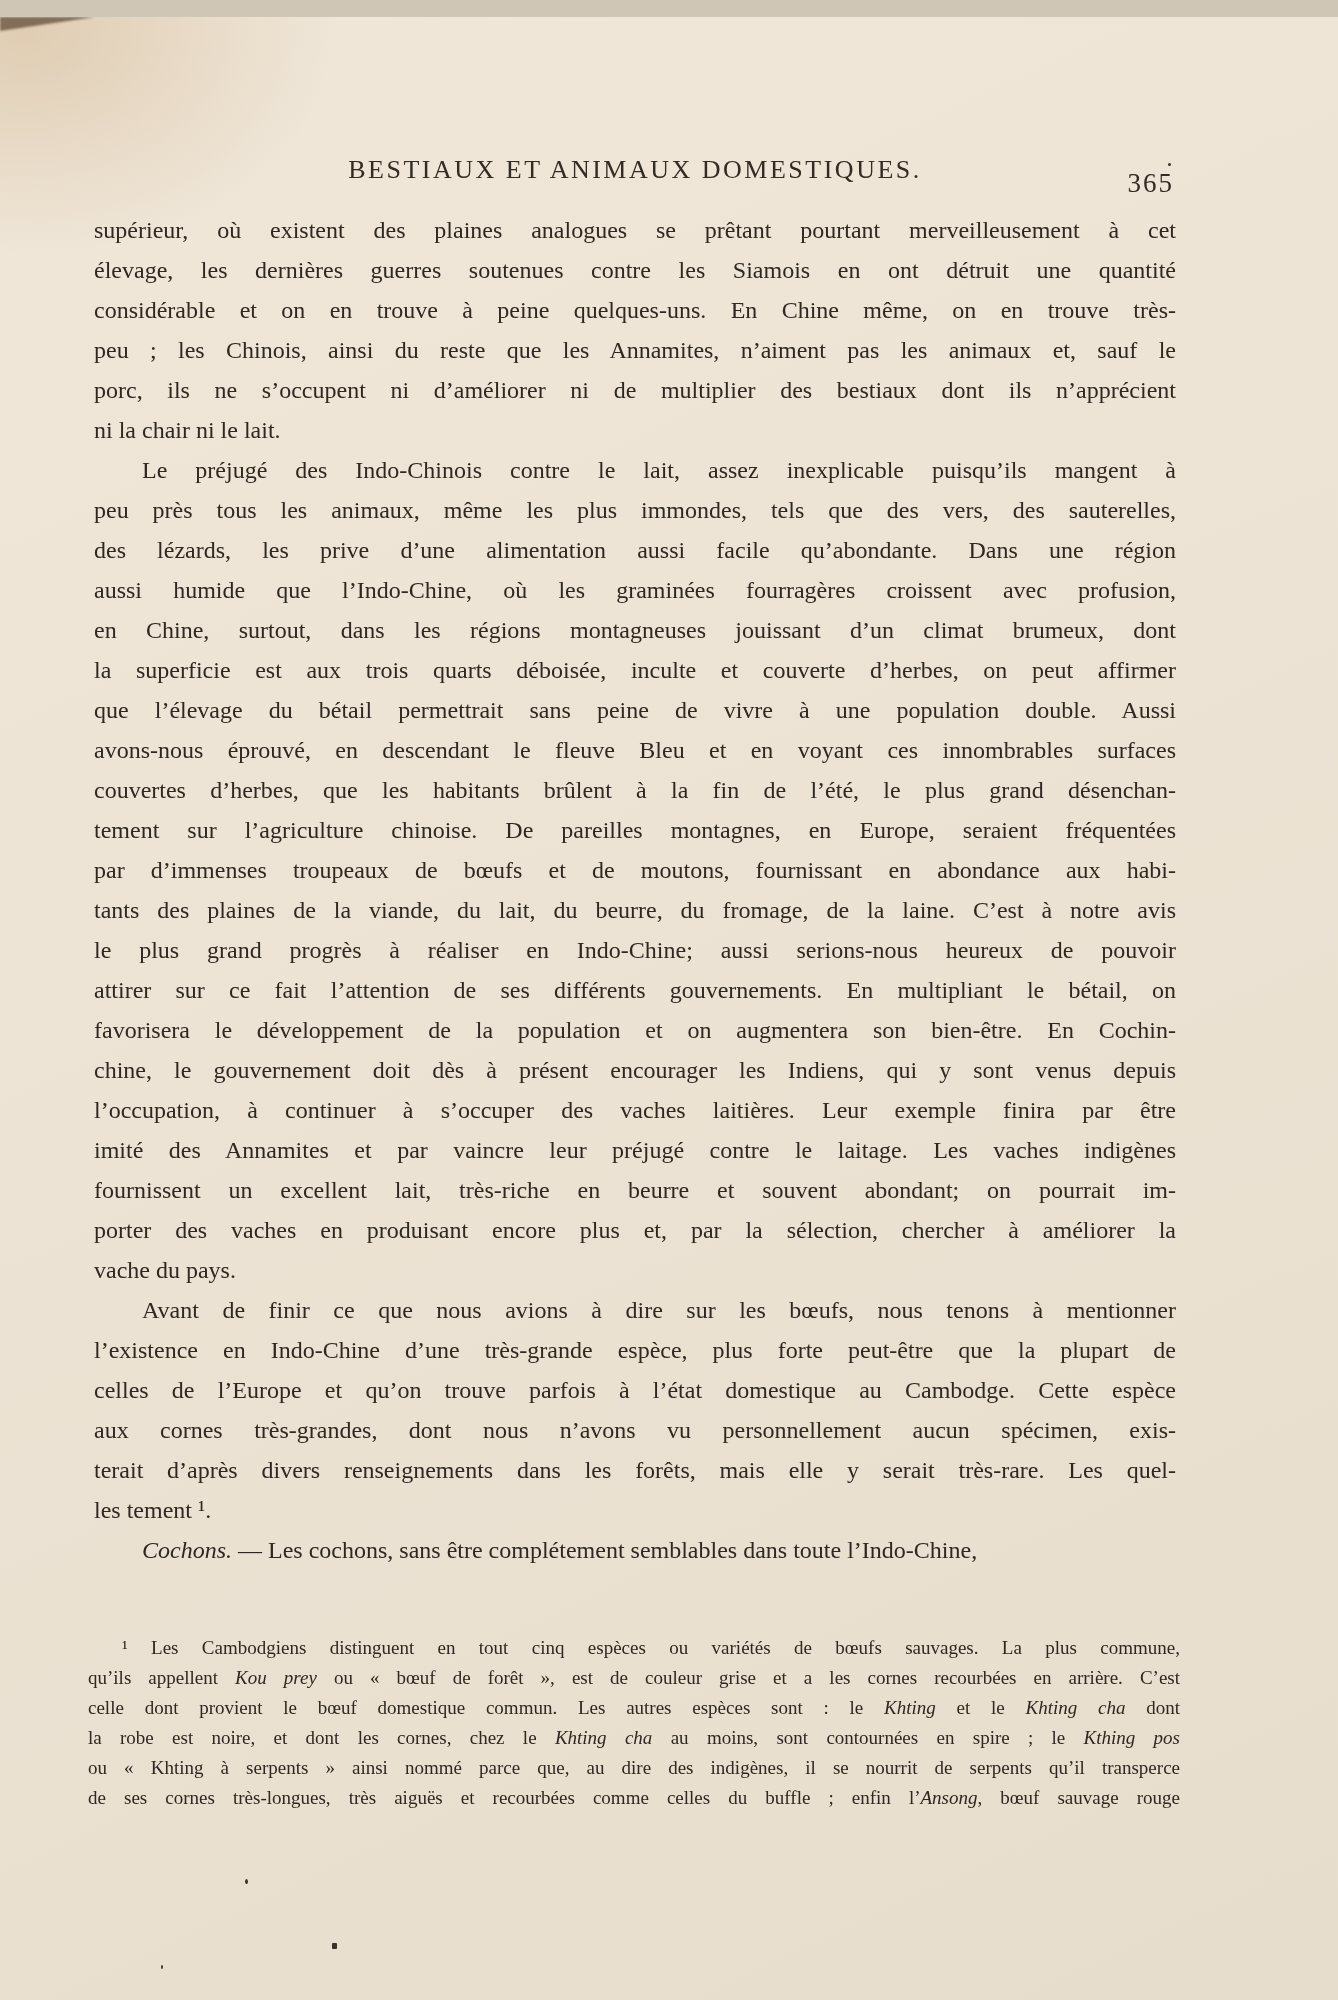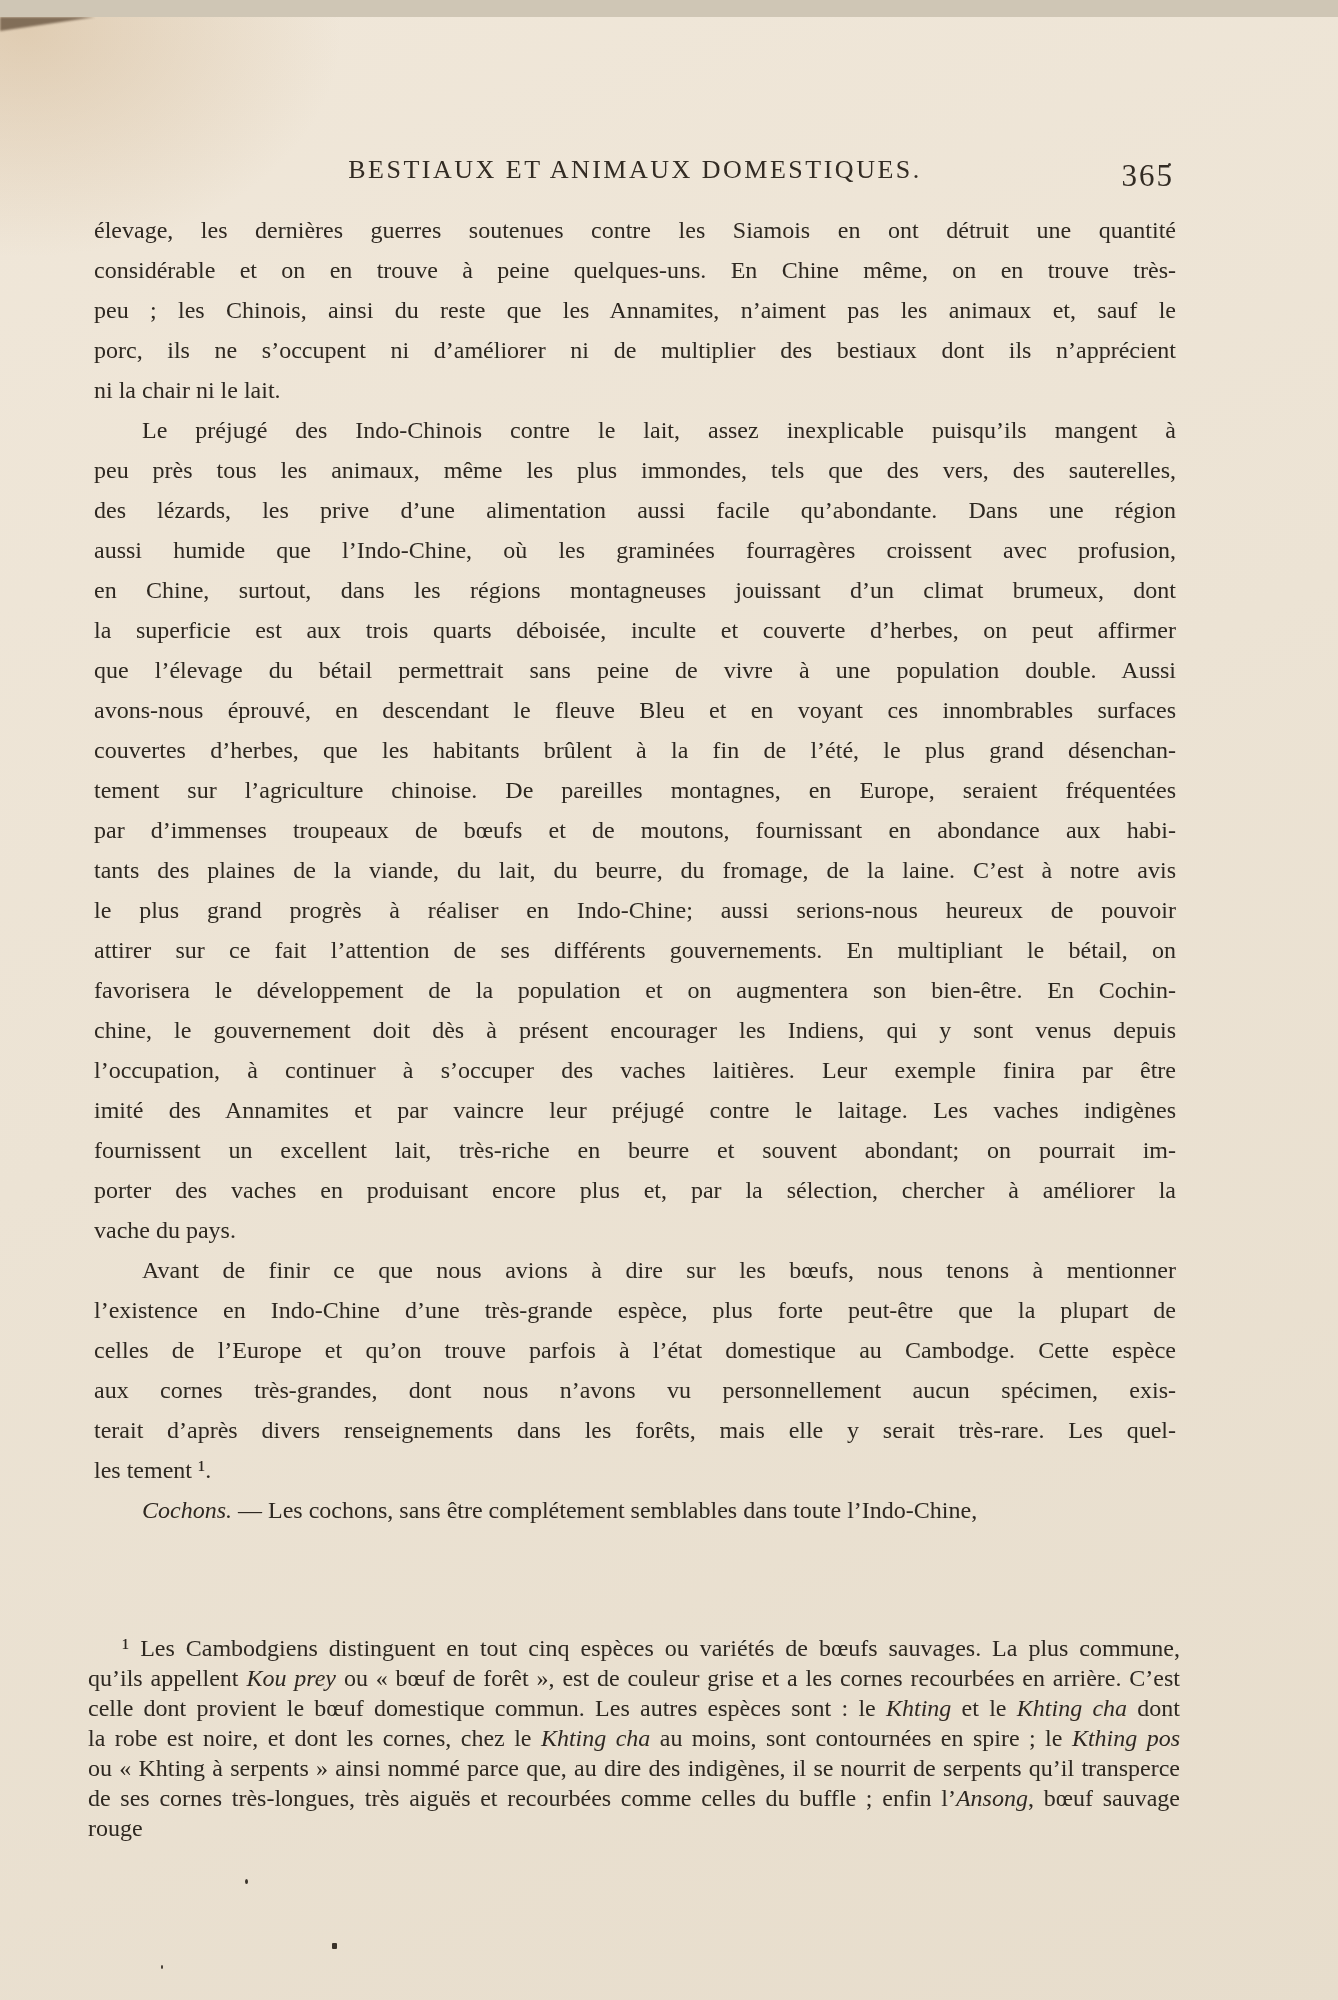--- a/index.html
+++ b/index.html
@@ -23,51 +23,52 @@
     border-right:95px solid transparent;
     filter:blur(1px);
   }
   .speck{position:absolute;background:#3a332a;border-radius:50%;}
   .header-row{position:absolute;top:138px;left:94px;width:1082px;height:36px;}
   .header-title{
     text-align:center;font-size:26px;letter-spacing:2.5px;
     color:#332c24;
   }
   .page-number{
-    position:absolute;right:2px;top:3px;font-size:31px;letter-spacing:2px;color:#332c24;
+    position:absolute;right:2px;top:13px;font-size:27px;letter-spacing:2px;color:#332c24;
   }
   .body-text{
     position:absolute;top:193px;left:94px;width:1082px;
     font-size:24px;line-height:40px;
   }
   .line{text-align:justify;text-align-last:justify;}
   .line.last{text-align-last:left;}
   .line.indent{text-indent:48px;}
   .footnote{
     position:absolute;top:1616px;left:88px;width:1092px;
-    font-size:24px;line-height:30px;
+    font-size:19px;line-height:30px;
   }
   .fline{text-align:justify;text-align-last:justify;}
   .fline.last{text-align-last:left;}
   .fline.indent{text-indent:34px;}
   i{}
 </style>
 </head>
 <body>
 
 <div class="page">
   <div class="corner-stain"></div>
   <div class="corner-edge"></div>
 
   <div class="header-row">
     <div class="header-title">BESTIAUX ET ANIMAUX DOMESTIQUES.</div>
     <div class="page-number">365</div>
   </div>
 
   <div class="body-text" id="body-text">
+      <div class="line">supérieur, où existent des plaines analogues se prêtant pourtant merveilleusement à cet</div>
       <div class="line">élevage, les dernières guerres soutenues contre les Siamois en ont détruit une quantité</div>
       <div class="line">considérable et on en trouve à peine quelques-uns. En Chine même, on en trouve très-</div>
       <div class="line">peu ; les Chinois, ainsi du reste que les Annamites, n’aiment pas les animaux et, sauf le</div>
       <div class="line">porc, ils ne s’occupent ni d’améliorer ni de multiplier des bestiaux dont ils n’apprécient</div>
       <div class="line last">ni la chair ni le lait.</div>
       <div class="line indent">Le préjugé des Indo-Chinois contre le lait, assez inexplicable puisqu’ils mangent à</div>
       <div class="line">peu près tous les animaux, même les plus immondes, tels que des vers, des sauterelles,</div>
       <div class="line">des lézards, les prive d’une alimentation aussi facile qu’abondante. Dans une région</div>
       <div class="line">aussi humide que l’Indo-Chine, où les graminées fourragères croissent avec profusion,</div>
       <div class="line">en Chine, surtout, dans les régions montagneuses jouissant d’un climat brumeux, dont</div>

